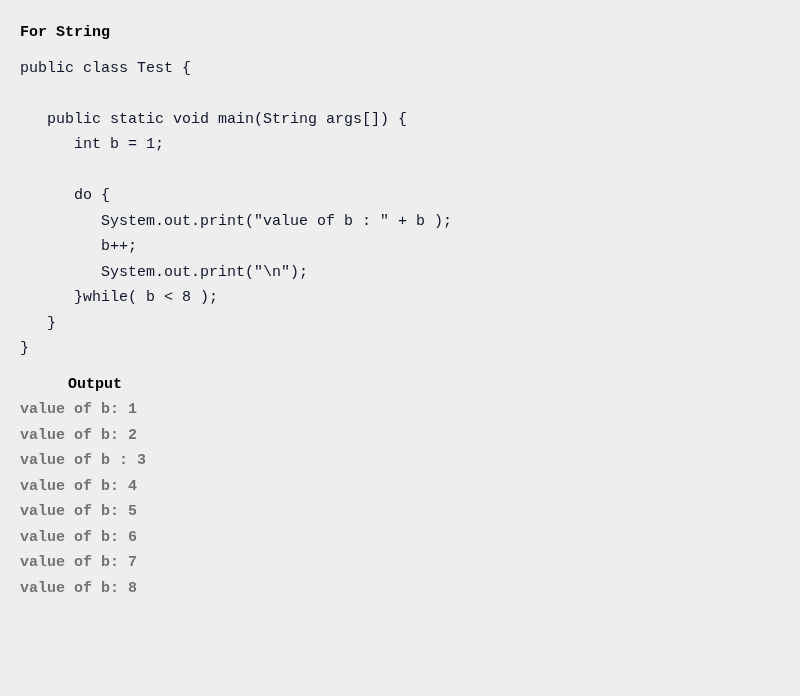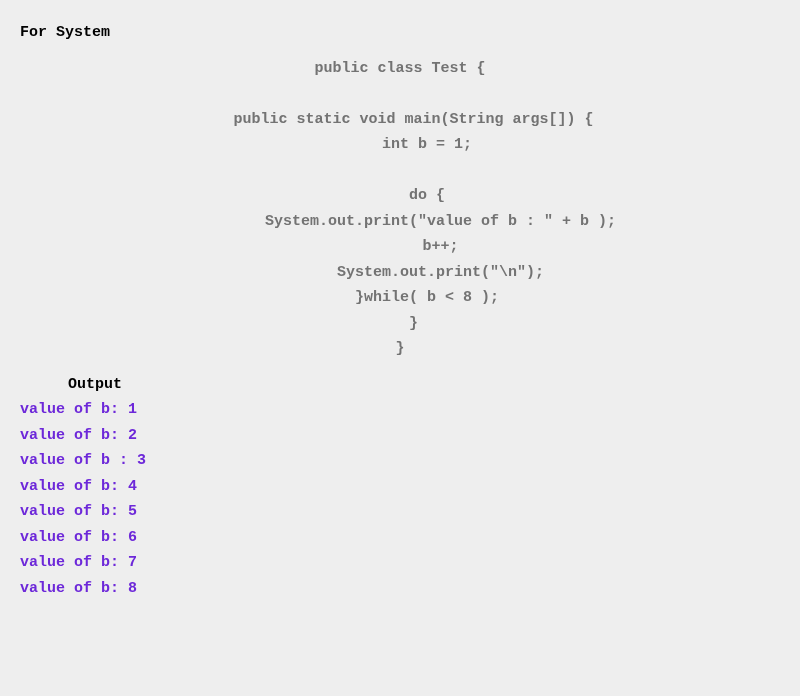--- a/index.html
+++ b/index.html
@@ -10,42 +10,41 @@
       font-size: 15px;
       line-height: 1.7;
       width: 800px;
       box-sizing: border-box;
     }
     .heading {
       font-weight: bold;
       color: #000;
     }
     .code-block {
-      color: #737373;
-      font-weight: bold;
+      color: #0f172a;
+      font-weight: normal;
       white-space: pre;
       margin-top: 10px;
       margin-bottom: 10px;
-      text-align: center;
     }
     .output-heading {
       font-weight: bold;
       color: #000;
       margin-left: 48px;
     }
     .output-block {
-      color: #6d28d9;
+      color: #737373;
       font-weight: bold;
       white-space: pre;
     }
   </style>
 </head>
 <body>
 
-<div class="heading">For System</div>
+<div class="heading">For String</div>
 
 <div class="code-block">public class Test {
 
    public static void main(String args[]) {
       int b = 1;
 
       do {
          System.out.print("value of b : " + b );
          b++;
          System.out.print("\n");

